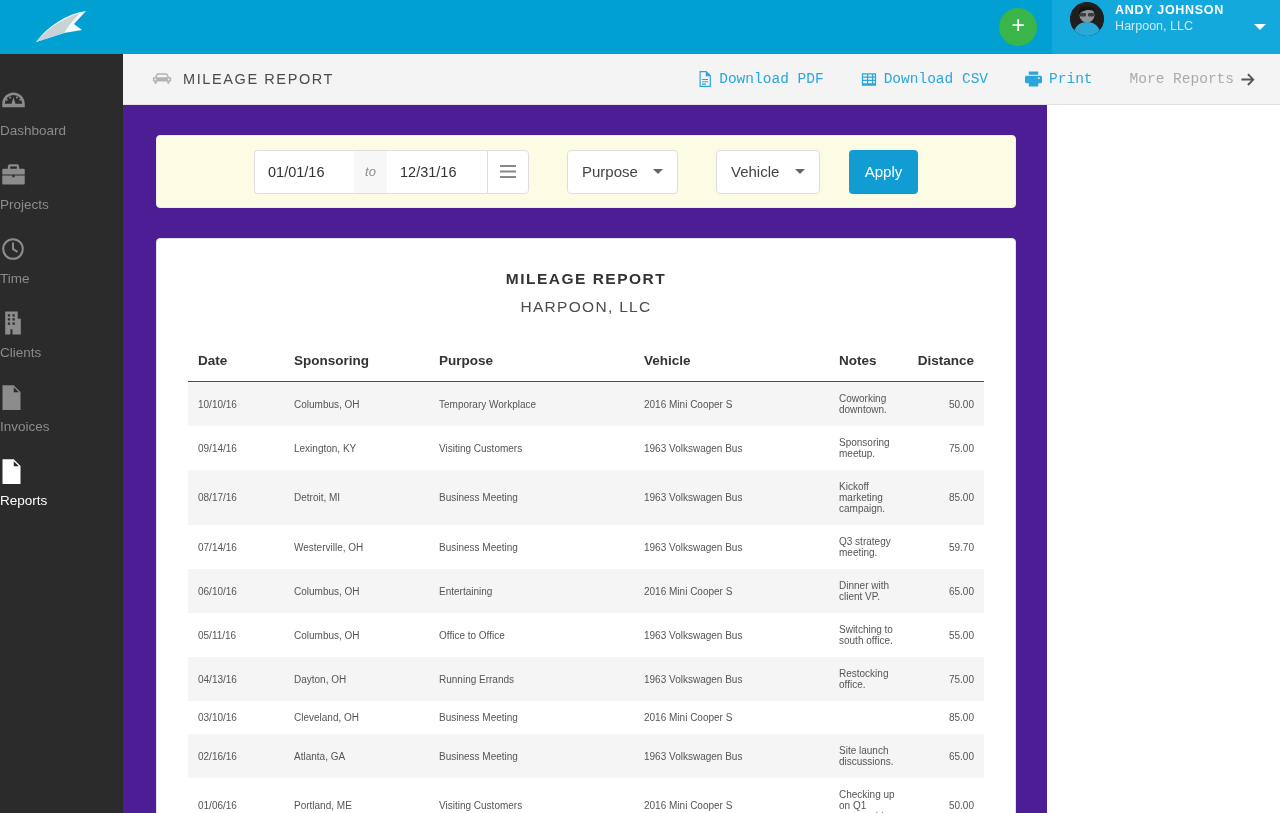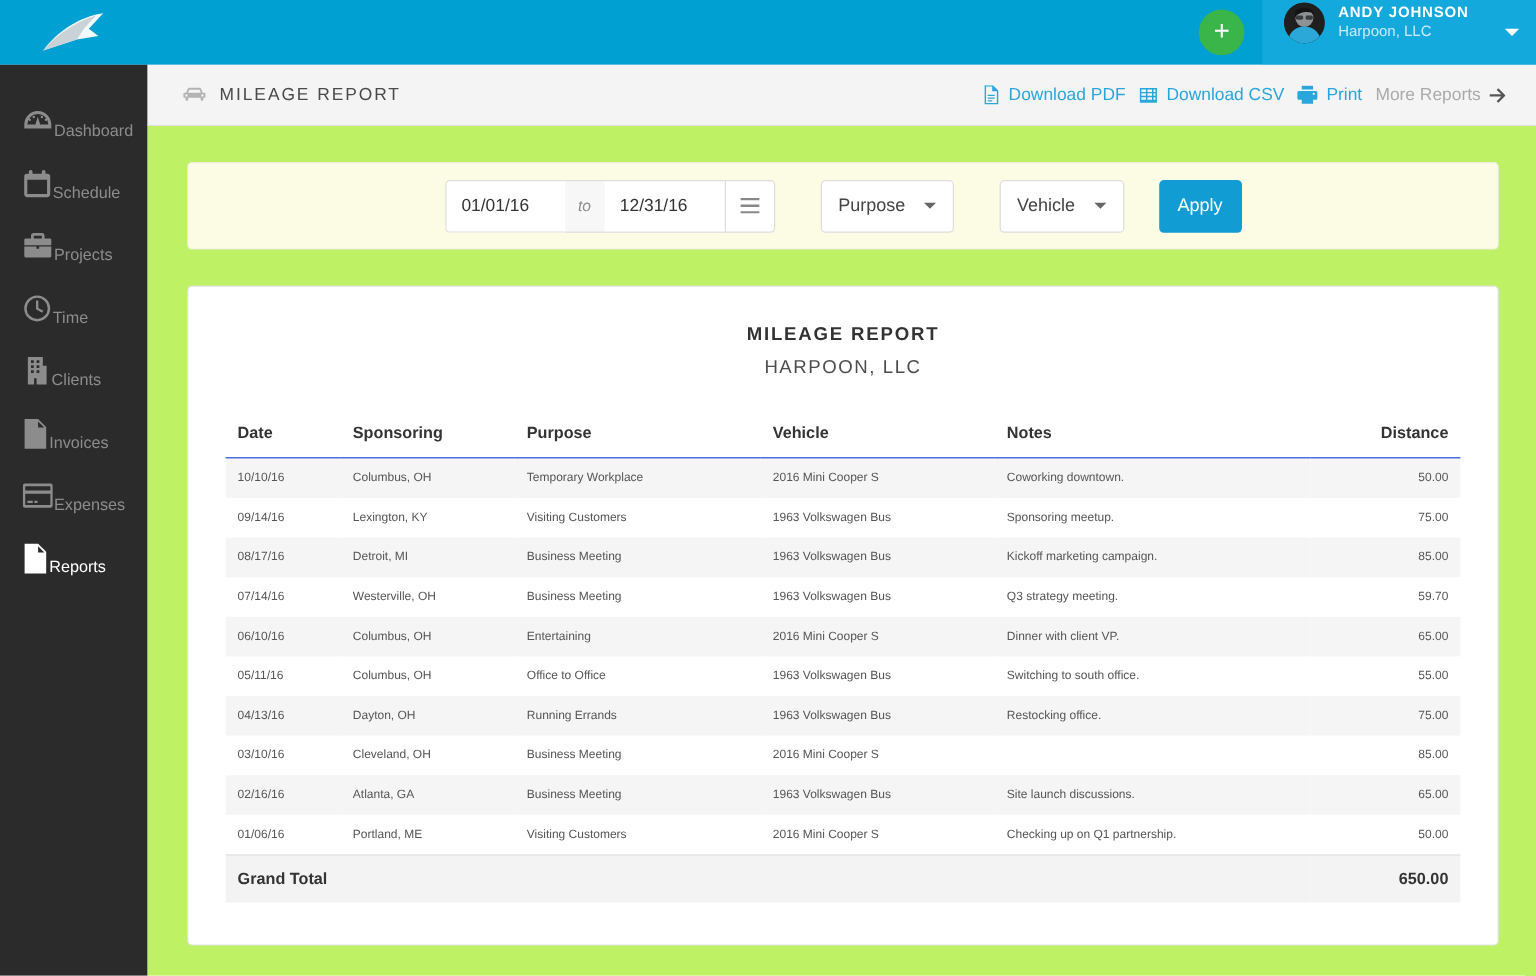--- a/index.html
+++ b/index.html
@@ -60,54 +60,54 @@
     border-top: 6px solid #ffffff;
   }
 
   
   #sidebar {
     position: absolute; top: 54px; left: 0; width: 123px; height: 759px;
     background: #2b2b2b;
     padding-top: 22px;
   }
   .nav-item {
-    display: flex; align-items: flex-end;
+    display: flex; flex-direction: column; align-items: flex-start;
     padding: 10px 0 12px 0;
-    color: #8c8c8c; cursor: pointer; margin-left: 18px;
+    color: #8c8c8c; cursor: pointer;
   }
   .nav-item.active { color: #ffffff; }
   .nav-icon { height: 30px; display: flex; align-items: center; justify-content: center; }
   .nav-icon svg { display: block; fill: currentColor; }
   .nav-label { font-size: 13.5px; margin-top: 7px; }
 
   
   #subheader {
     position: absolute; top: 54px; left: 123px; width: 1157px; height: 51px;
     background: #f4f4f4; border-bottom: 1px solid #e2e2e2;
     display: flex; align-items: center; padding: 0 25px 0 29px;
   }
   #subheader-left { display: flex; align-items: center; flex: 1; }
   #report-icon { color: #b3b3b3; margin-right: 11px; display: flex; }
   #report-icon svg { fill: currentColor; display: block; }
   #subheader-title {
     font-size: 14.5px; color: #4a4a4a; letter-spacing: 1.6px; font-weight: normal;
   }
-  #subheader-actions { display: flex; align-items: center; gap: 11px; }
+  #subheader-actions { display: flex; align-items: center; gap: 37px; font-family: Liberation Mono, monospace; }
   .action-link {
     display: flex; align-items: center; gap: 7px;
     color: #29a7dd; font-size: 14.5px; cursor: pointer; text-decoration: none;
   }
   .action-link svg { fill: currentColor; display: block; }
   .action-link.muted { color: #aaaaaa; }
   .action-link.muted .arr { fill: #555555; }
 
   
   #content {
-    position: absolute; top: 105px; left: 123px; width: 1157px; height: 708px;
-    background: #bef264; padding: 30px 31px 0 33px;
+    position: absolute; top: 105px; left: 123px; width: 924px; height: 708px;
+    background: #4c1d95; padding: 30px 31px 0 33px;
   }
 
   
   #filter-card {
     background: #fcfce4; border: 1px solid #eeeedd; border-radius: 4px;
     height: 73px; display: flex; align-items: center; justify-content: center;
     margin-bottom: 30px;
   }
   #filter-row { display: flex; align-items: center; }
   .daterange { display: flex; align-items: stretch; }
@@ -230,28 +230,20 @@
 
   <div class="nav-item">
     <span class="nav-icon">
       <svg width="27" height="27" viewBox="0 0 24 24">
           <path d="M12 4C6.5 4 2 8.5 2 14v3h20v-3c0-5.5-4.5-10-10-10zm0 2.2a7.8 7.8 0 017.8 7.8H4.2A7.8 7.8 0 0112 6.2zM6 9.6a.9.9 0 100 1.8.9.9 0 000-1.8zm12 0a.9.9 0 100 1.8.9.9 0 000-1.8zM9 7.6a.9.9 0 100 1.8.9.9 0 000-1.8zm6 0a.9.9 0 100 1.8.9.9 0 000-1.8zm-3 .6l-1.6 5.2a1.7 1.7 0 103.2.1L12 8.2z"></path>
         </svg>
     </span>
     <span class="nav-label">Dashboard</span>
   </div>
 
-  <div class="nav-item">
-    <span class="nav-icon">
-      <svg width="26" height="27" viewBox="0 0 24 24">
-          <path d="M7 1c-.8 0-1.4.6-1.4 1.4V4H4.2A2.2 2.2 0 002 6.2v13.6C2 21 3 22 4.2 22h15.6c1.2 0 2.2-1 2.2-2.2V6.2A2.2 2.2 0 0019.8 4h-1.4V2.4C18.4 1.6 17.8 1 17 1s-1.4.6-1.4 1.4V4H8.4V2.4C8.4 1.6 7.8 1 7 1zM4.4 8.6h15.2v11H4.4z"></path>
-        </svg>
-    </span>
-    <span class="nav-label">Schedule</span>
-  </div>
 
   <div class="nav-item">
     <span class="nav-icon">
       <svg width="27" height="27" viewBox="0 0 24 24">
           <path d="M9 2a2 2 0 00-2 2v2H3a1 1 0 00-1 1v4h20V7a1 1 0 00-1-1h-4V4a2 2 0 00-2-2zm0 2h6v2H9zM2 12v7a1 1 0 001 1h18a1 1 0 001-1v-7h-9v1.6h-2V12z"></path>
         </svg>
     </span>
     <span class="nav-label">Projects</span>
   </div>
 
@@ -275,28 +267,20 @@
 
   <div class="nav-item">
     <span class="nav-icon">
       <svg width="23" height="27" viewBox="0 0 20 24">
           <path d="M2 1h10l6 6v16H2zm10 1.8V7.4h4.6z"></path>
         </svg>
     </span>
     <span class="nav-label">Invoices</span>
   </div>
 
-  <div class="nav-item">
-    <span class="nav-icon">
-      <svg width="27" height="24" viewBox="0 0 24 20">
-          <path d="M2.4 1h19.2c.8 0 1.4.6 1.4 1.4v15.2c0 .8-.6 1.4-1.4 1.4H2.4A1.4 1.4 0 011 17.6V2.4C1 1.6 1.6 1 2.4 1zm.3 2v3.3h18.6V3zm0 5.6v8.4h18.6V8.6zm1.6 5.2h4v1.6h-4zm5.2 0h2.3v1.6H9.5z"></path>
-        </svg>
-    </span>
-    <span class="nav-label">Expenses</span>
-  </div>
 
   <div class="nav-item active">
     <span class="nav-icon">
       <svg width="23" height="27" viewBox="0 0 20 24">
           <path d="M2 1h10l6 6v16H2zm10 1.8V7.4h4.6zM5.3 11h9.4v1.7H5.3zm0 3.2h9.4v1.7H5.3zm0 3.2h6.5v1.7H5.3z"></path>
         </svg>
     </span>
     <span class="nav-label">Reports</span>
   </div>
 </nav>

